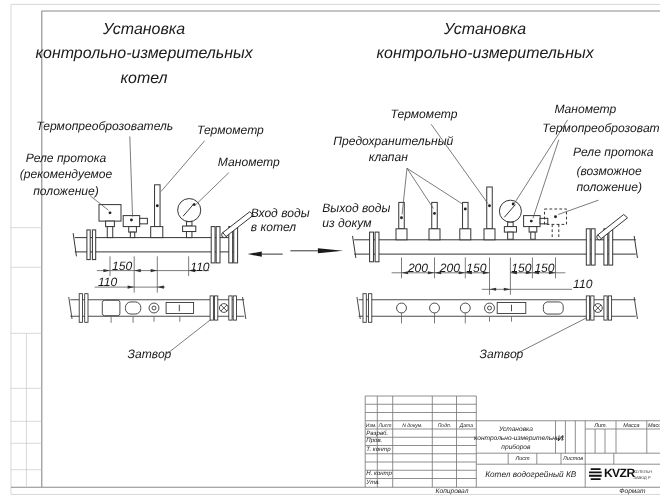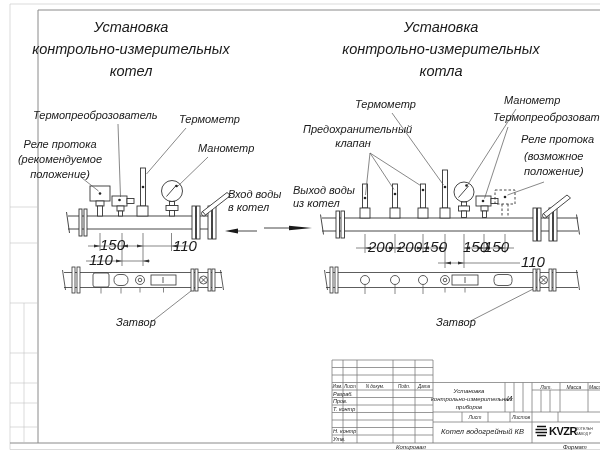--- a/index.html
+++ b/index.html
@@ -5,21 +5,21 @@
   html,body{margin:0;padding:0;}
   body{
     width:600px;height:450px;position:relative;overflow:hidden;background:#fff;
     font-family:"Liberation Sans",sans-serif;
   }
   svg{position:absolute;left:0;top:0;}
   .lb{position:absolute;font-style:italic;color:#1a1a1a;white-space:nowrap;}
   .ttl{font-size:14.5px;line-height:22px;text-align:center;width:200px;font-weight:500;}
   .lab{font-size:11px;}
   .ctr{text-align:center;}
-  .dim{font-size:15px;}
+  .dim{font-size:11px;}
   .tb{color:#222;}
 </style>
 </head>
 <body>
 
 <svg width="600" height="450" viewBox="0 0 600 450">
 
   <g fill="none">
     <path stroke="#cccccc" stroke-width="0.7" d="M10,4 H600 M10,4 V449.5 M10,449.5 H600"></path>
     <path stroke="#8a8a8a" stroke-width="1" d="M38,10 H600 M38,10 V443 M10,443 H600"></path>
@@ -209,21 +209,20 @@
 
 <div class="lb ttl" style="left:31px;top:16px;">
   <div>Установка</div>
   <div>контрольно-измерительных</div>
   <div>котел</div>
 </div>
 
 <div class="lb ttl" style="left:341px;top:16px;">
   <div>Установка</div>
   <div>контрольно-измерительных</div>
-  <div>котла</div>
 </div>
 
 <div class="lb lab" style="left:33px;top:109px;">Термопреоброзователь</div>
 <div class="lb lab" style="left:179px;top:113px;">Термометр</div>
 <div class="lb lab ctr" style="left:20px;top:138px;width:80px;">Реле протока</div>
 <div class="lb lab ctr" style="left:13px;top:153px;width:94px;">(рекомендуемое</div>
 <div class="lb lab ctr" style="left:20px;top:168px;width:80px;">положение)</div>
 <div class="lb lab" style="left:198px;top:142px;">Манометр</div>
 <div class="lb lab" style="left:228px;top:188px;">Вход воды</div>
 <div class="lb lab" style="left:228px;top:201px;">в котел</div>
@@ -234,21 +233,21 @@
 
 <div class="lb lab" style="left:355px;top:98px;">Термометр</div>
 <div class="lb lab" style="left:504px;top:94px;">Манометр</div>
 <div class="lb lab" style="left:493px;top:111px;">Термопреоброзователь</div>
 <div class="lb lab ctr" style="left:303px;top:123px;width:100px;">Предохранительный</div>
 <div class="lb lab ctr" style="left:303px;top:137px;width:100px;">клапан</div>
 <div class="lb lab" style="left:521px;top:133px;">Реле протока</div>
 <div class="lb lab" style="left:524px;top:150px;">(возможное</div>
 <div class="lb lab" style="left:524px;top:165px;">положение)</div>
 <div class="lb lab" style="left:293px;top:184px;">Выход воды</div>
-<div class="lb lab" style="left:293px;top:197px;">из котел</div>
+<div class="lb lab" style="left:293px;top:197px;">из докум</div>
 <div class="lb lab" style="left:436px;top:316px;">Затвор</div>
 <div class="lb dim ctr" style="left:368px;top:238px;width:24px;">200</div>
 <div class="lb dim ctr" style="left:397px;top:238px;width:24px;">200</div>
 <div class="lb dim ctr" style="left:422px;top:238px;width:22px;">150</div>
 <div class="lb dim ctr" style="left:463px;top:238px;width:22px;">150</div>
 <div class="lb dim ctr" style="left:484px;top:238px;width:22px;">150</div>
 <div class="lb dim" style="left:521px;top:253px;">110</div>
 
 <div class="lb tb ctr" style="left:332px;top:383.5px;width:11px;font-size:4.6px;">Изм.</div>
 <div class="lb tb ctr" style="left:343px;top:383.5px;width:14px;font-size:4.6px;">Лист</div>

